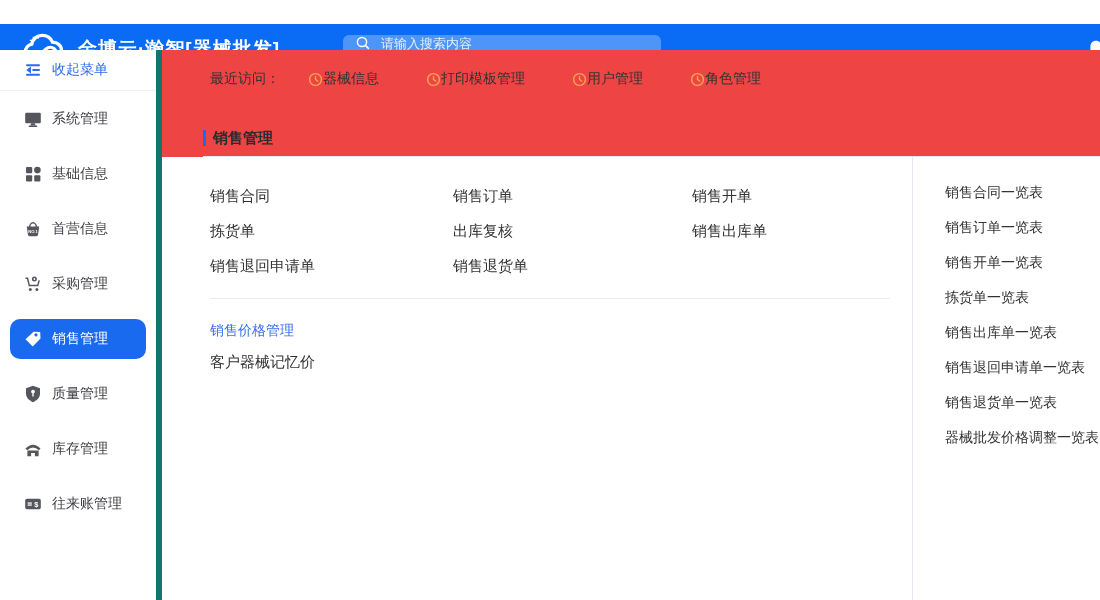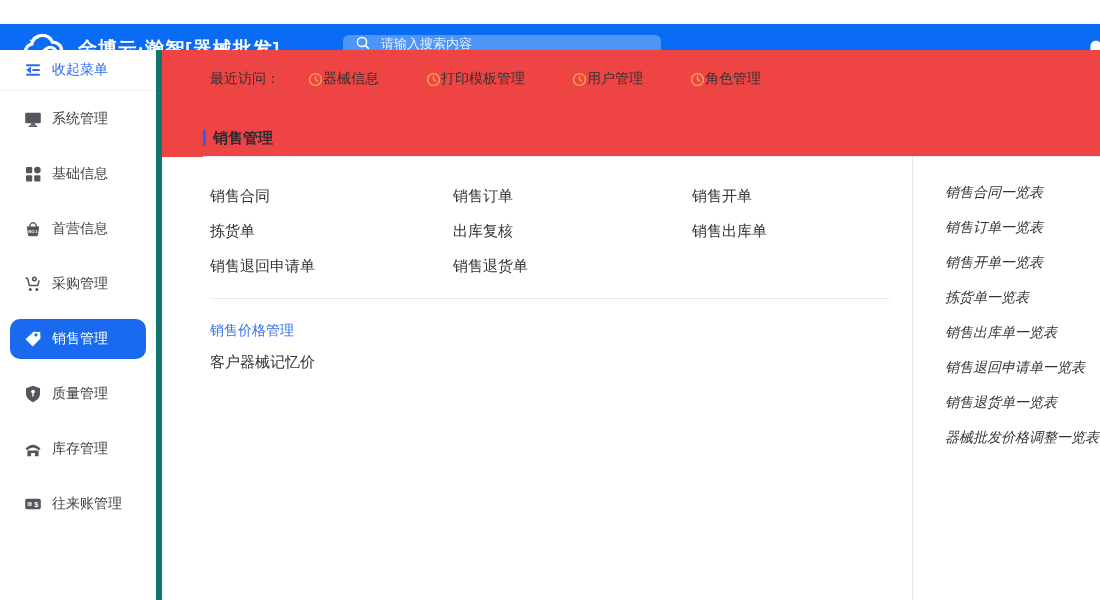--- a/index.html
+++ b/index.html
@@ -79,21 +79,21 @@
   }
   .links-grid .mlink{cursor:pointer;white-space:nowrap;}
   .inner-divider{height:1px;background:#e9e9ef;margin:15px 22px 0 0;}
   .sub-title{margin-top:22px;font-size:14px;color:#3a70f2;line-height:18px;}
   .links-grid.sub{margin-top:5px;}
   .v-divider{width:1px;background:#e6e6ee;flex:0 0 auto;}
   .lists-panel{
     flex:1;background:#ffffff;padding:18px 0 0 32px;box-sizing:border-box;
     font-size:14px;color:#333;line-height:35px;min-width:0;
   }
-  .lists-panel .llink{cursor:pointer;white-space:nowrap;font-style:italic;}
+  .lists-panel .llink{cursor:pointer;white-space:nowrap;}
 </style>
 </head>
 <body>
 
 <div class="topbar">
   <span class="logo">
     <svg viewBox="0 0 48 34">
       <g fill="none" stroke="#ffffff" stroke-linecap="round">
         <path stroke-width="3.4" d="M12.5 27.5 C7 27.5 3.5 24 3.5 19.8 c0-3.7 2.6-6.8 6.2-7.6 C10.6 7 14.9 3.4 20.2 3.4 c4.6 0 8.6 2.7 10.3 6.7 5 .2 9 3.4 9 8.2 0 4.9-3.9 8.4-9.3 8.4"></path>
         <path stroke-width="3" d="M9.5 23.5 C14 26.8 18 24 21 20 c3-4 7-6.5 11-3.5 3 2.3 2 6.5-1 7.5"></path>

